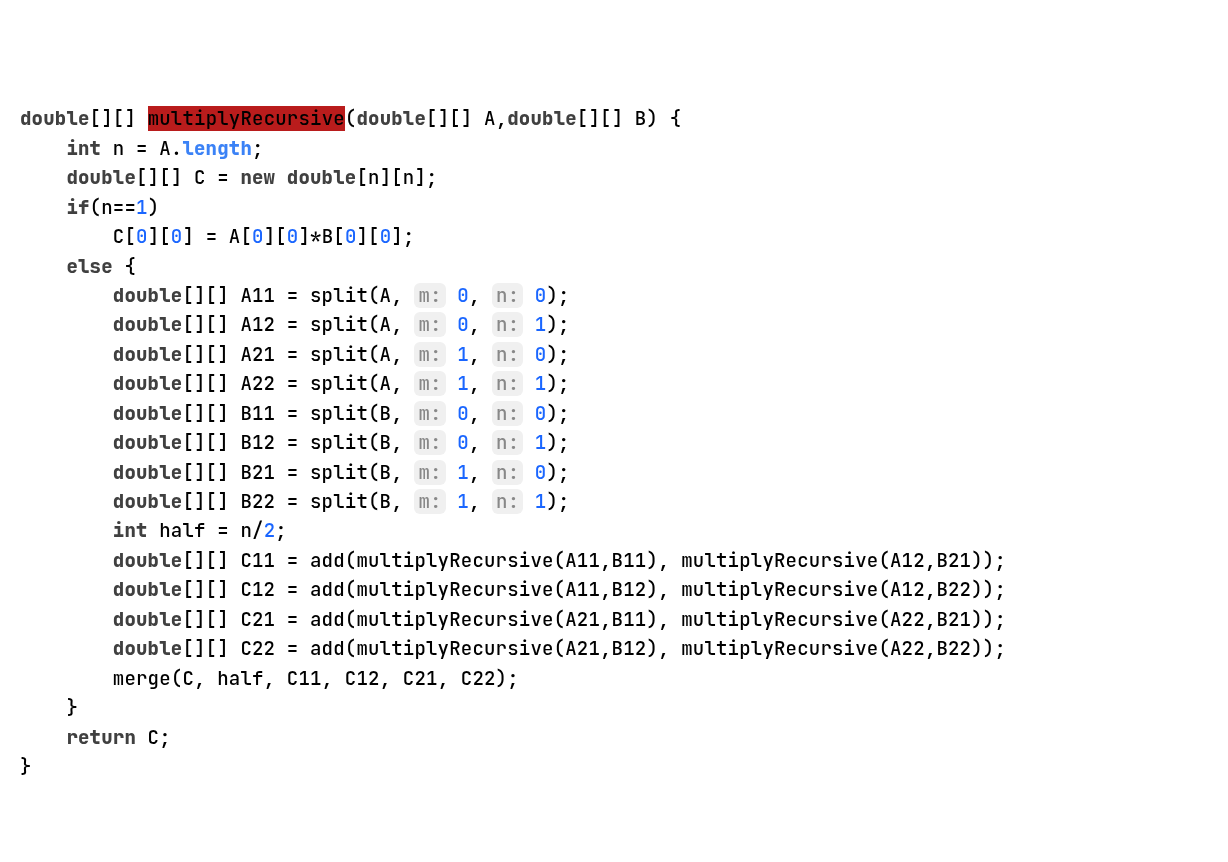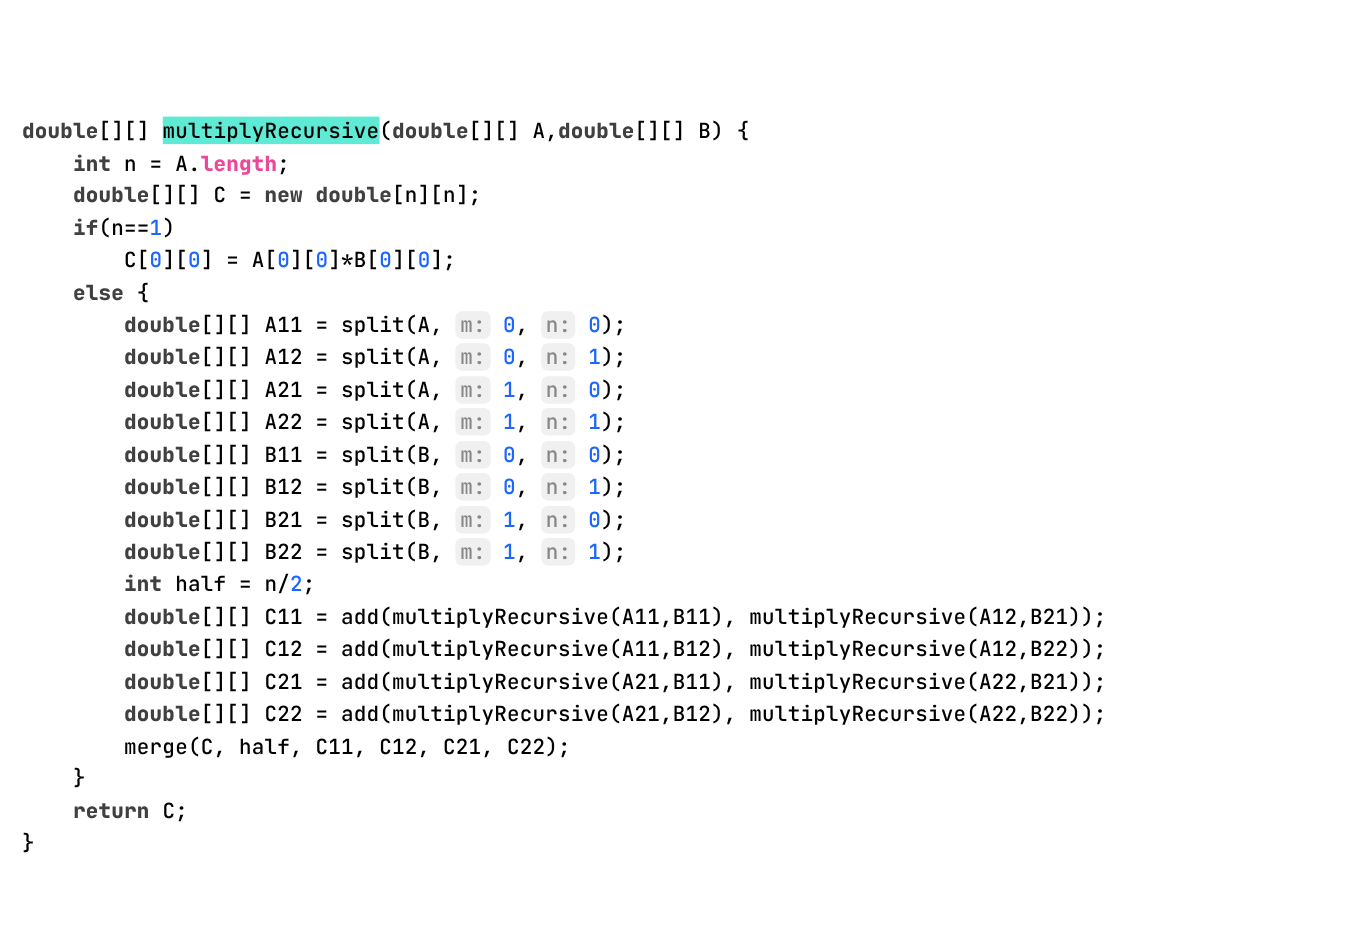--- a/index.html
+++ b/index.html
@@ -9,22 +9,22 @@
       font-size: 19px;
       line-height: 1.55;
       padding: 16px 20px;
       white-space: pre;
       font-weight: 500;
       letter-spacing: 0.2px;
       color: #000;
     }
     .kw { font-weight: 800; color: #404040; }
     .num { color: #1a66ff; font-weight: 500; }
-    .field { color: #ec4899; font-weight: 800; }
-    .hl { background-color: #5eead4; }
+    .field { color: #3b82f6; font-weight: 800; }
+    .hl { background-color: #b91c1c; }
     .hint {
       background-color: #f0f0f0;
       border-radius: 6px;
       padding: 0 4px;
       color: #888;
       font-weight: 500;
     }
     .code-line { display: block; }
   </style>
 </head>

